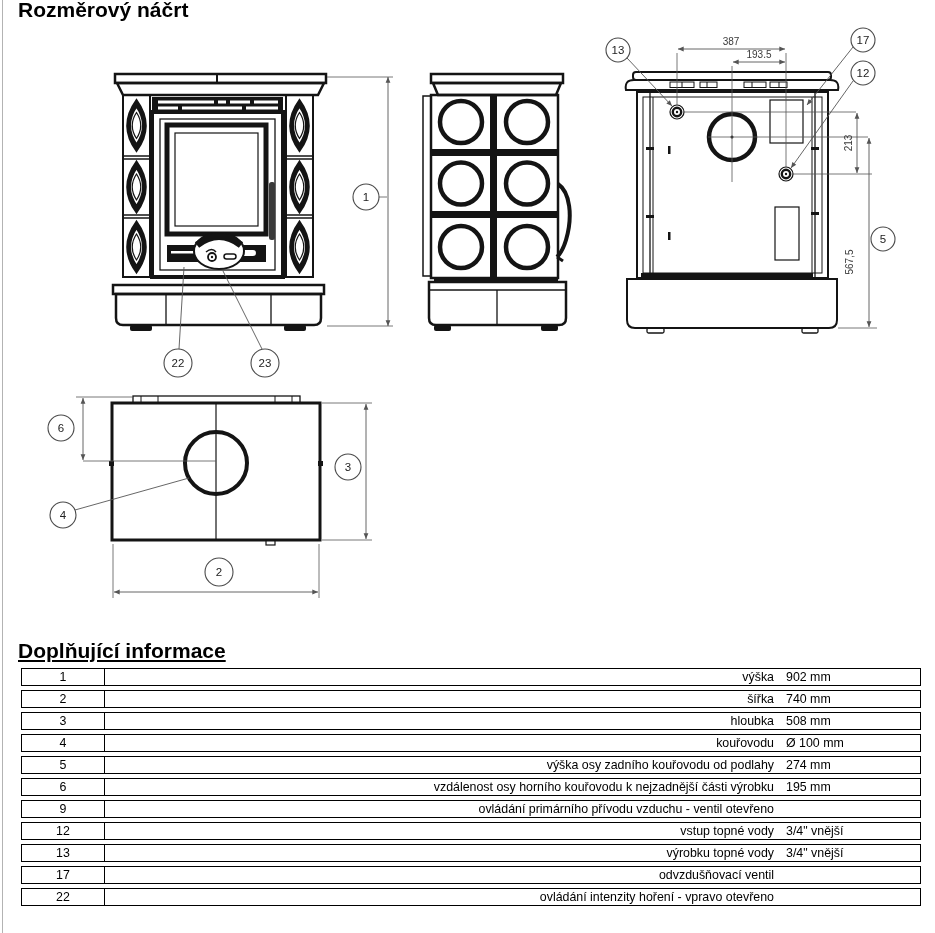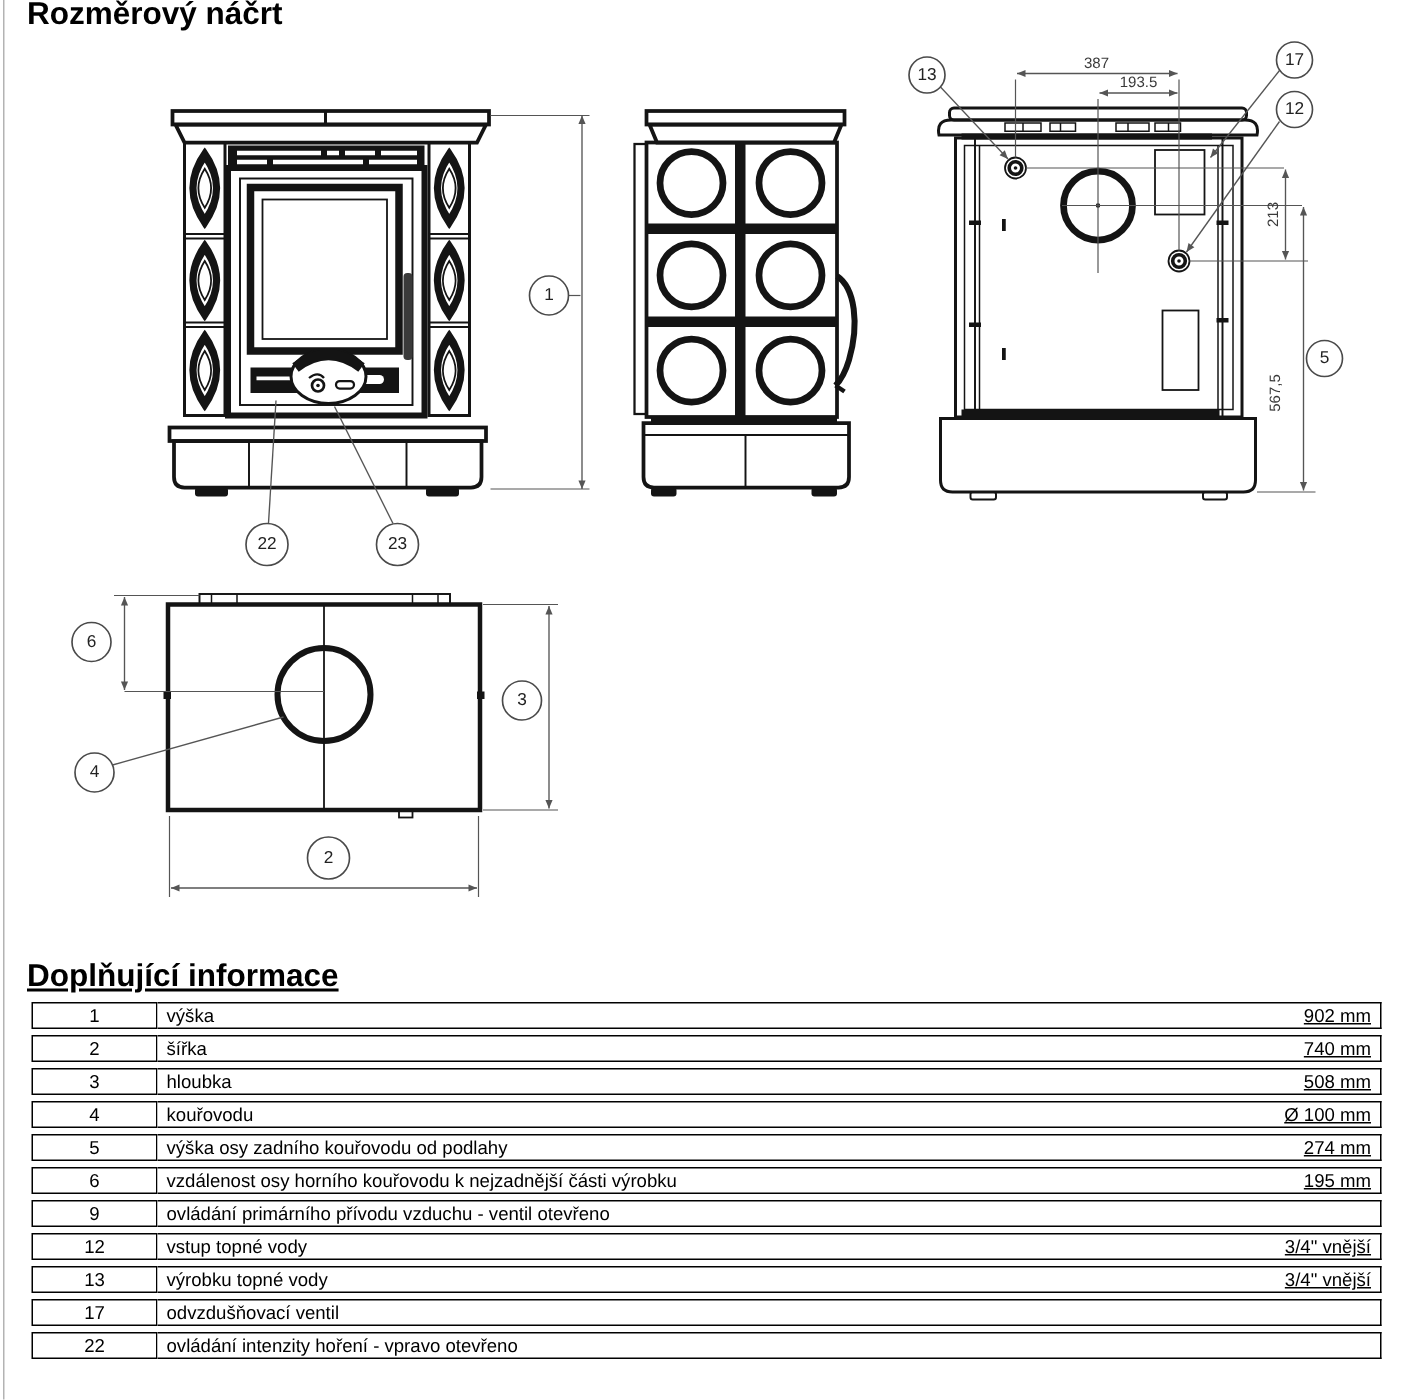--- a/index.html
+++ b/index.html
@@ -15,22 +15,22 @@
   .dim{stroke:#555;stroke-width:0.9;}
   .ldr{stroke:#555;stroke-width:0.9;}
   .co circle{fill:#fff;stroke:#4a4a4a;stroke-width:1.1;}
   .co text{font-size:11.5px;fill:#222;text-anchor:middle;dominant-baseline:central;}
   .dimtxt{font-size:10px;fill:#3a3a3a;text-anchor:middle;}
   .tablewrap{position:absolute;left:21px;top:664px;width:900px;}
   table{width:100%;border-collapse:separate;border-spacing:0 4px;font-size:12.4px;color:#000;}
   td{border-top:1.5px solid #000;border-bottom:1.5px solid #000;padding:1px 6px;
      height:13px;line-height:14px;background:#fff;}
   td.c-num{border-left:1.5px solid #000;border-right:1.5px solid #000;width:70px;text-align:center;}
-  td.c-label{border-right:none;}
-  td.c-value{border-right:1.5px solid #000;text-align:right;width:128px;white-space:nowrap;text-decoration:underline;}
+  td.c-label{border-right:none;text-align:right;}
+  td.c-value{border-right:1.5px solid #000;text-align:left;width:128px;white-space:nowrap;}
 </style>
 </head>
 <body>
 
 <div class="left-edge"></div>
 
 <h1 class="title" id="t1">Rozměrový náčrt</h1>
 
 <svg class="drawing" width="935" height="640" viewBox="0 0 935 640">
   <defs>

